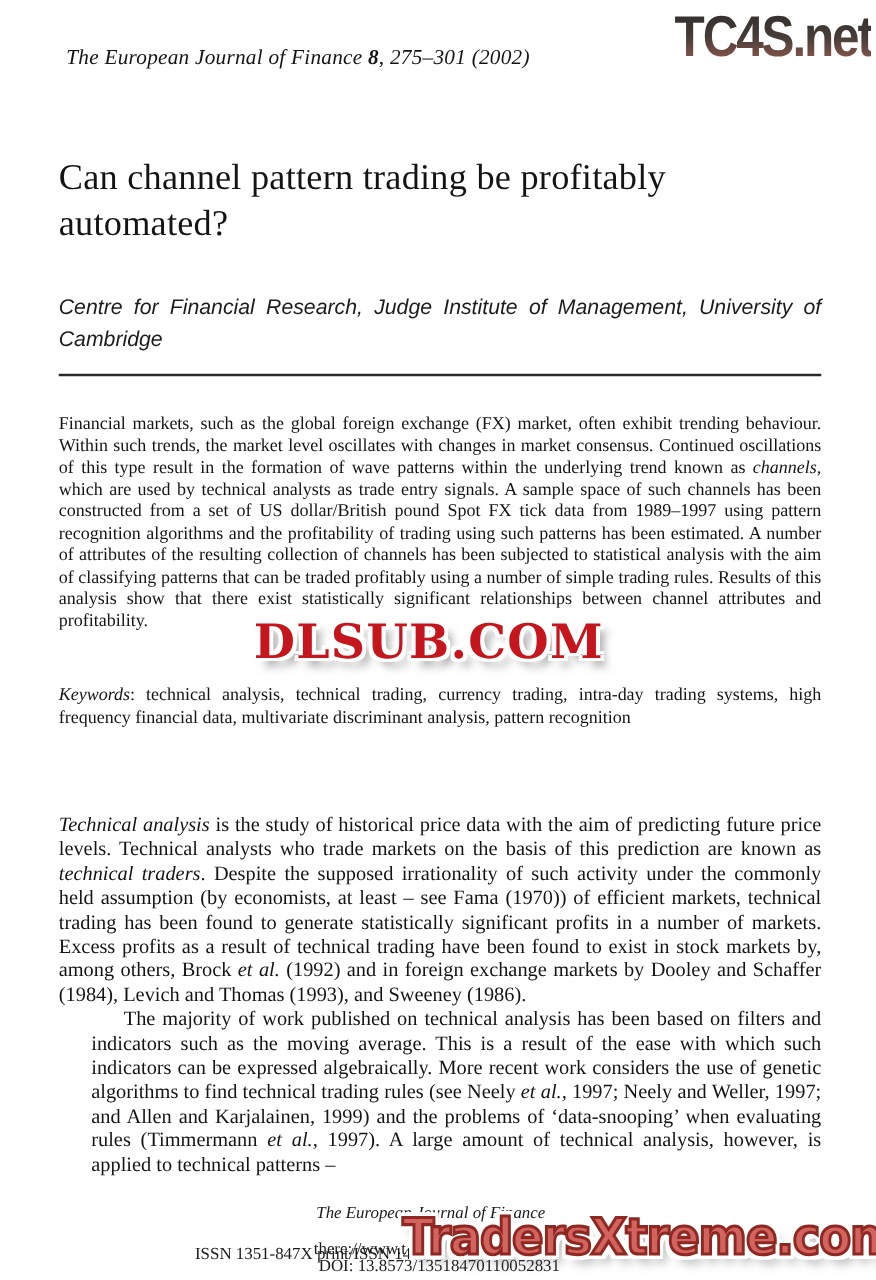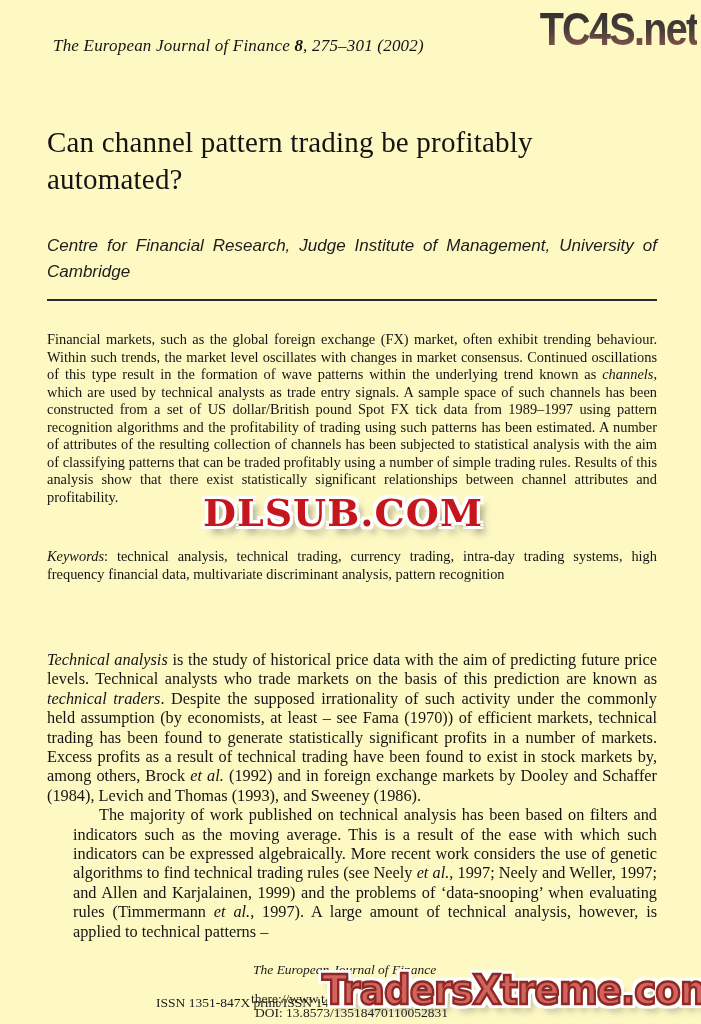--- a/index.html
+++ b/index.html
@@ -1,21 +1,21 @@
 <!DOCTYPE html>
 <html><head>
 <meta charset="utf-8">
 <style>
   html, body { margin: 0; padding: 0; background: #e8e8e6; }
   .page {
     position: relative;
     width: 701px;
     height: 1024px;
     margin: 0 auto;
-    background: #fef9c3;
+    background: #ffffff;
     overflow: hidden;
     color: #141414;
     font-family: "Liberation Serif", serif;
   }
 
   
   .journal-line {
     position: absolute;
     left: 53px; top: 36px;
     font-size: 17px;

